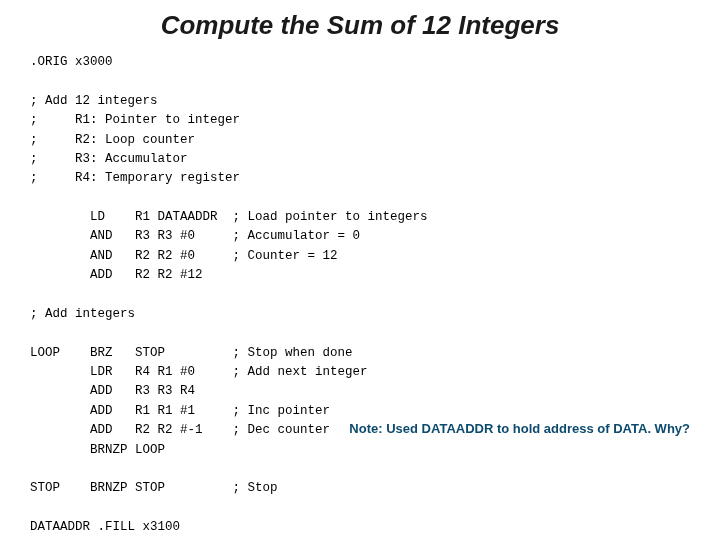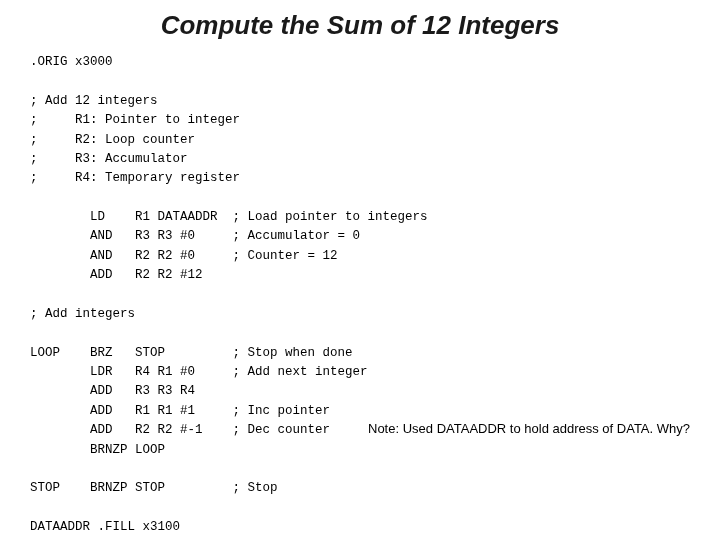--- a/index.html
+++ b/index.html
@@ -32,22 +32,22 @@
       line-height: 1.55;
       color: #000000;
       white-space: pre;
     }
     .note {
       position: absolute;
       bottom: 12px;
       right: 30px;
       font-family: Arial, sans-serif;
       font-size: 13px;
-      font-weight: normal;
-      color: #000000;
+      font-weight: bold;
+      color: #0c4a6e;
     }
   </style>
 </head>
 <body>
 
 <div class="page">
   <h1>Compute the Sum of 12 Integers</h1>
   <div class="code-block">.ORIG x3000
 
 ; Add 12 integers

